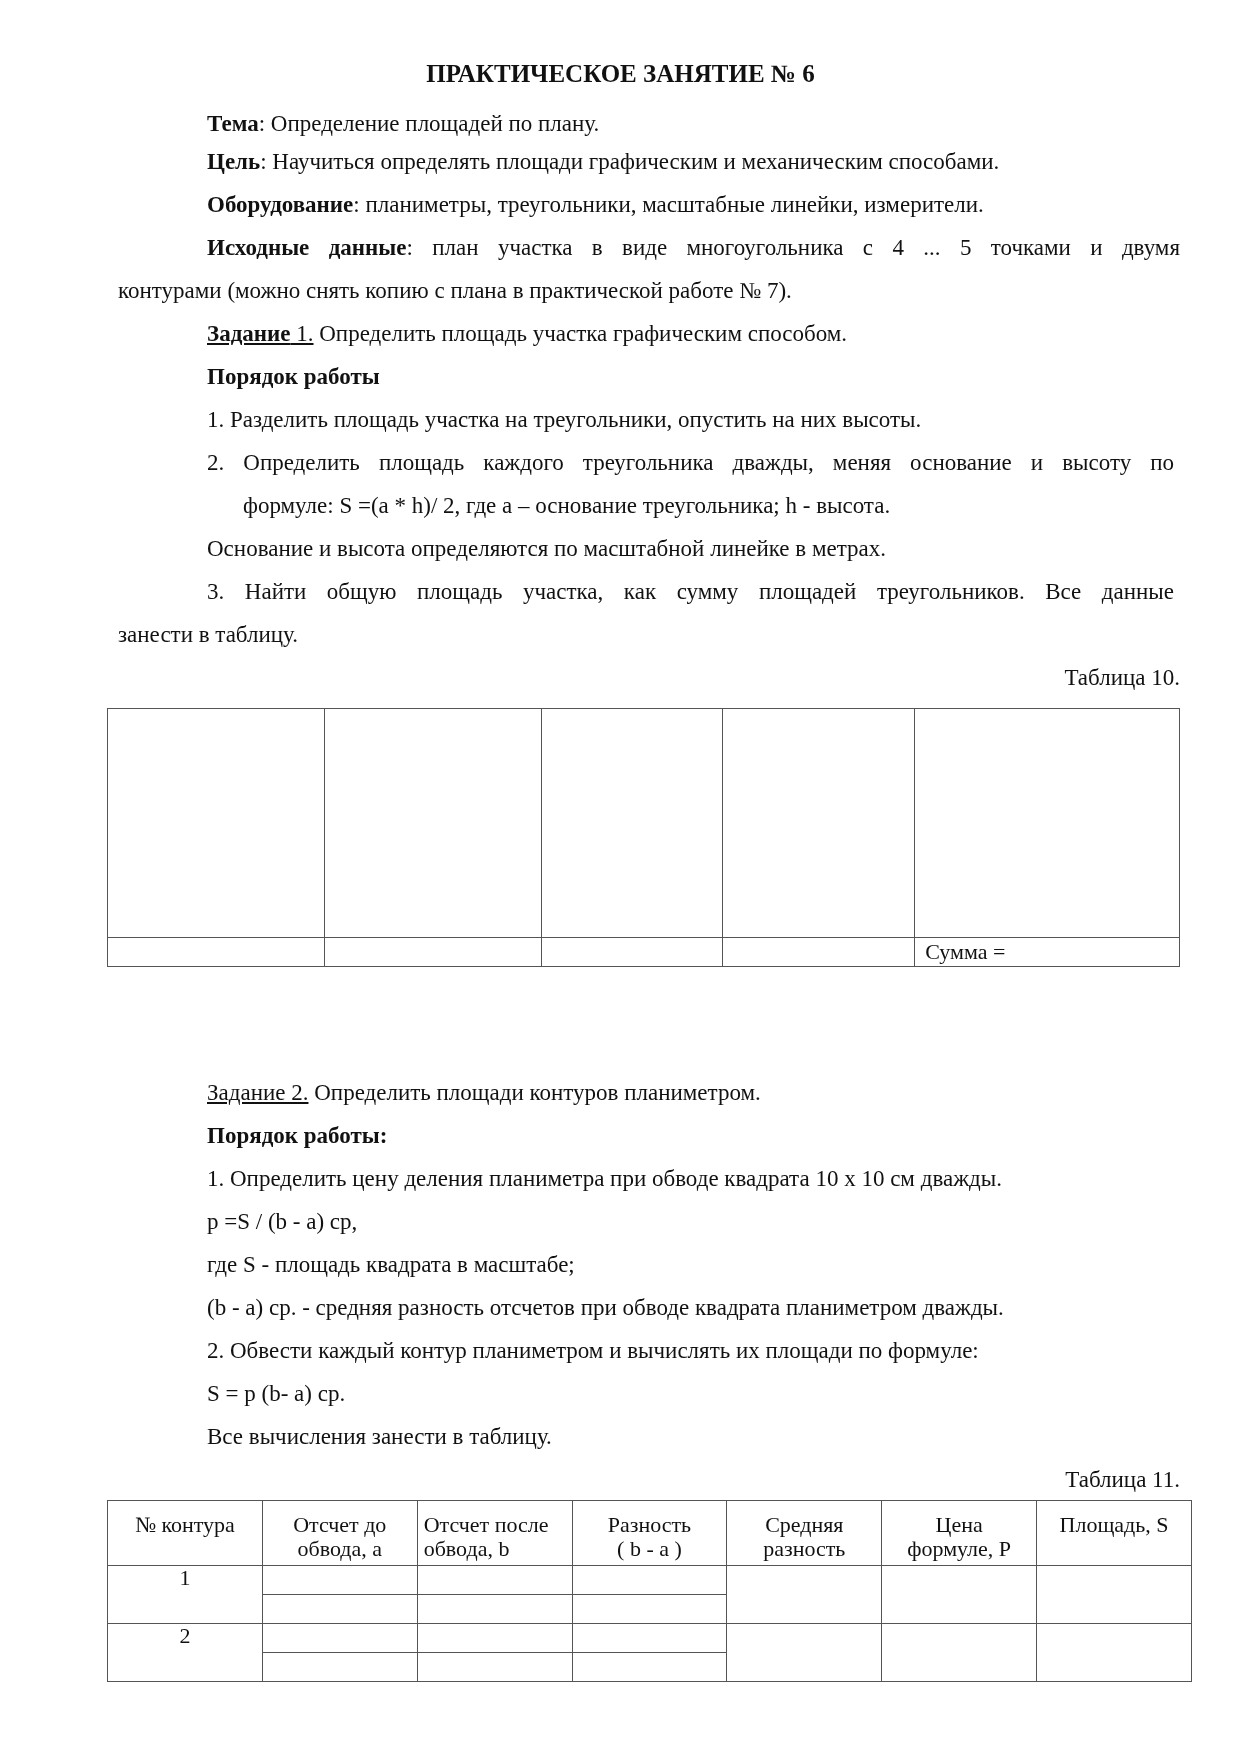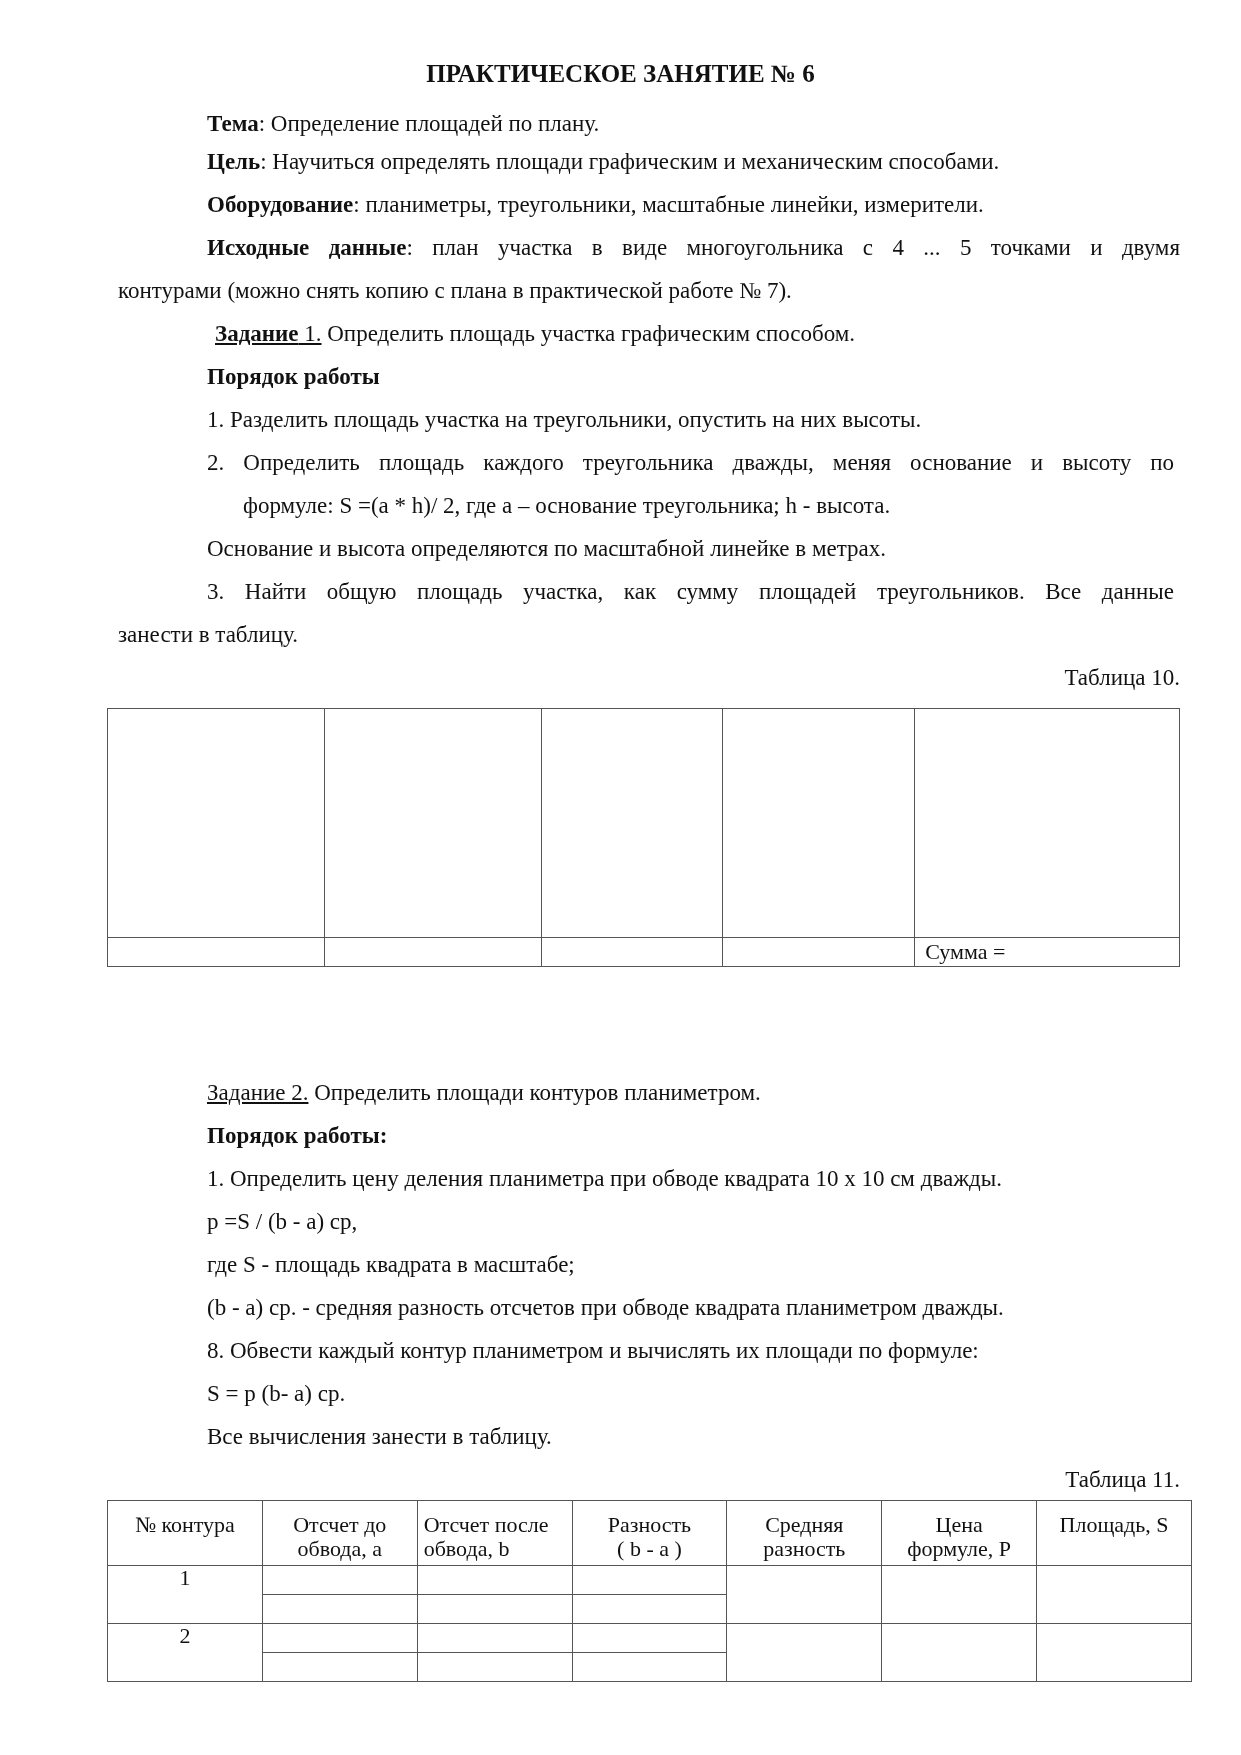--- a/index.html
+++ b/index.html
@@ -38,21 +38,21 @@
   <b>Цель</b><span>: Научиться определять площади графическим и механическим способами.</span>
 </div>
 <div class="line" style="top:191px;left:207px;">
   <b>Оборудование</b><span>: планиметры, треугольники,  масштабные линейки,  измерители.</span>
 </div>
 <div class="line just" style="top:234px;left:207px;width:973px;">
   <b>Исходные данные</b><span>: план участка в виде многоугольника с 4 ... 5 точками и двумя</span>
 </div>
 <div class="line" style="top:277px;left:118px;">контурами (можно снять копию с плана в практической работе № 7).</div>
 
-<div class="line" style="top:320px;left:207px;margin-left:8px;">
+<div class="line" style="top:320px;left:207px;">
   <u><b>Задание</b><span> 1.</span></u><span> Определить площадь участка графическим способом.</span>
 </div>
 <div class="line" style="top:363px;left:207px;">
   <b>Порядок работы</b>
 </div>
 <div class="line" style="top:406px;left:207px;">1.  Разделить площадь участка на треугольники, опустить на них высоты.</div>
 <div class="line just" style="top:449px;left:207px;width:967px;">2.  Определить площадь каждого треугольника дважды, меняя основание и высоту по</div>
 <div class="line" style="top:492px;left:243px;">формуле: S =(a * h)/ 2, где a – основание треугольника; h - высота.</div>
 <div class="line" style="top:535px;left:207px;">Основание и высота определяются по масштабной линейке в метрах.</div>
 <div class="line just" style="top:578px;left:207px;width:967px;">3.  Найти общую площадь участка, как сумму площадей треугольников. Все данные</div>
@@ -88,21 +88,21 @@
 <div class="line" style="top:1079px;left:207px;">
   <u>Задание 2.</u><span> Определить площади контуров планиметром.</span>
 </div>
 <div class="line" style="top:1122px;left:207px;">
   <b>Порядок работы:</b>
 </div>
 <div class="line" style="top:1165px;left:207px;">1.   Определить цену деления планиметра при обводе квадрата 10 х 10 см дважды.</div>
 <div class="line" style="top:1208px;left:207px;">p =S / (b - a) cp,</div>
 <div class="line" style="top:1251px;left:207px;">где S - площадь квадрата в масштабе;</div>
 <div class="line" style="top:1294px;left:207px;">(b - a) cp. - средняя разность отсчетов при обводе квадрата планиметром дважды.</div>
-<div class="line" style="top:1337px;left:207px;">8. Обвести каждый контур планиметром и вычислять их площади по формуле:</div>
+<div class="line" style="top:1337px;left:207px;">2. Обвести каждый контур планиметром и вычислять их площади по формуле:</div>
 <div class="line" style="top:1380px;left:207px;">S = p (b- a) cp.</div>
 <div class="line" style="top:1423px;left:207px;">Все вычисления занести в таблицу.</div>
 <div class="line" style="top:1466px;right:61px;">Таблица 11.</div>
 
 <table id="t11">
   <colgroup>
     <col style="width:155px">
       <col style="width:155px">
       <col style="width:155px">
       <col style="width:155px">

